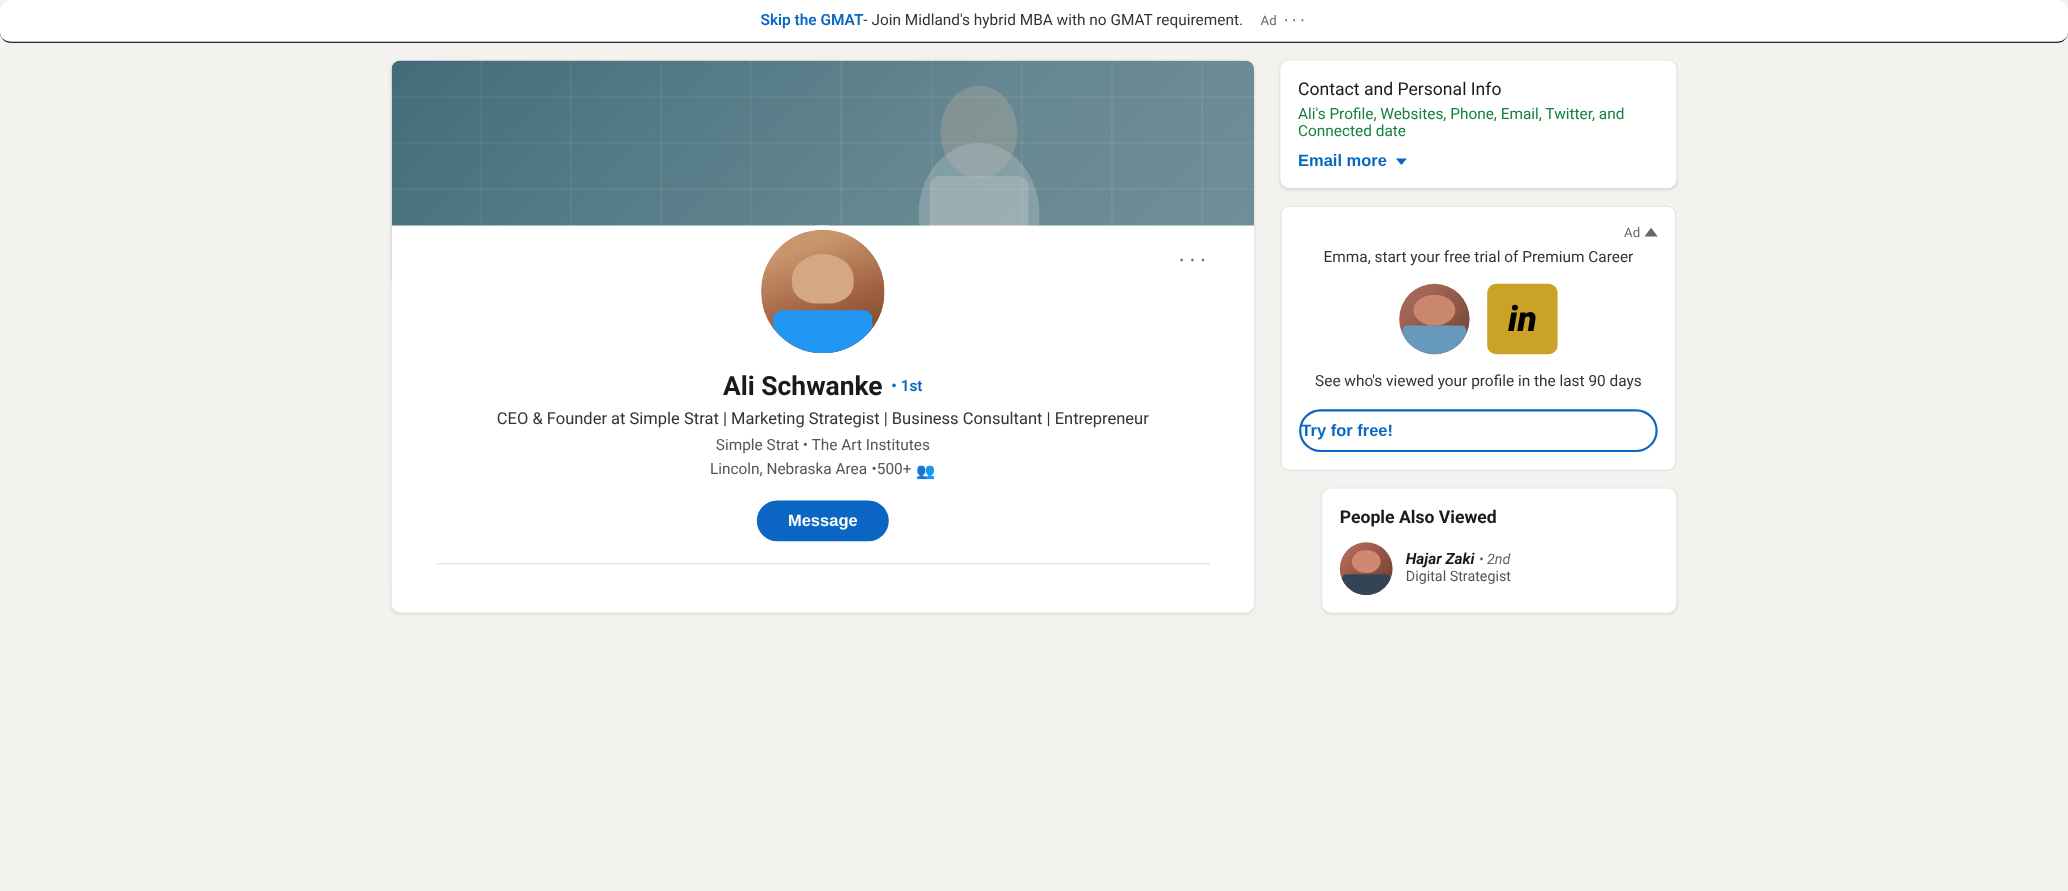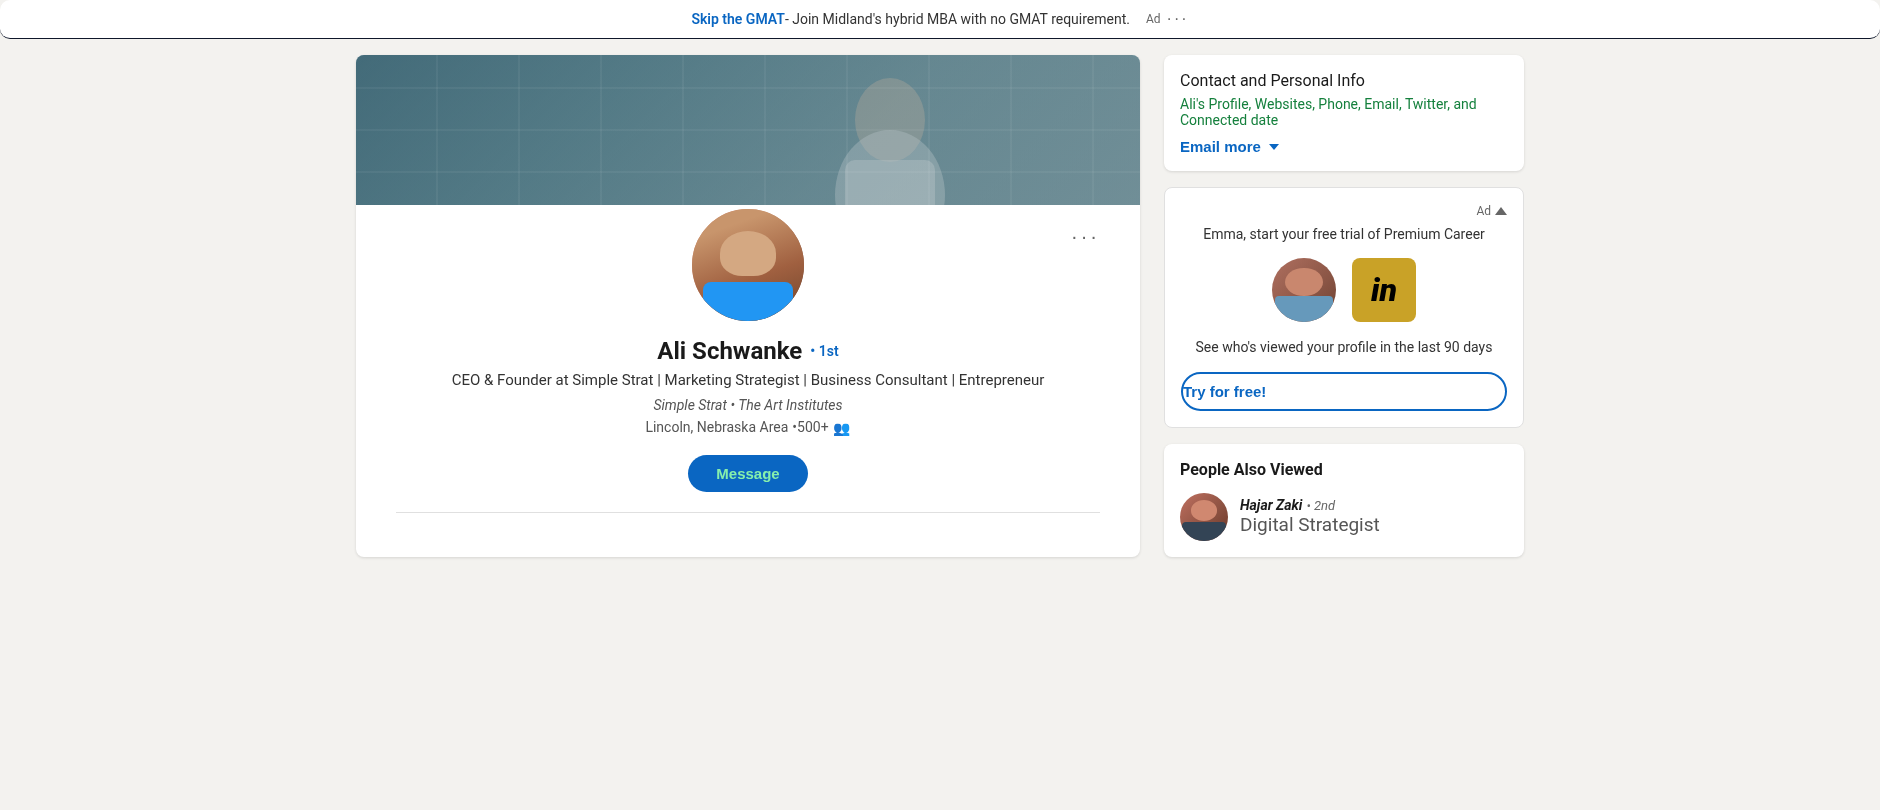--- a/index.html
+++ b/index.html
@@ -200,21 +200,20 @@
       text-align: center;
       max-width: 600px;
       margin: 0 auto 8px;
     }
 
     .profile-companies {
       font-size: 14px;
       color: #555;
       text-align: center;
       margin-bottom: 6px;
-      font-style: italic;
     }
 
     .profile-location {
       font-size: 14px;
       color: #555;
       text-align: center;
       display: flex;
       align-items: center;
       justify-content: center;
       gap: 4px;
@@ -235,21 +234,21 @@
     
     .action-buttons {
       display: flex;
       justify-content: center;
       gap: 12px;
       margin-top: 16px;
     }
 
     .btn-message {
       background: #0a66c2;
-      color: #86efac;
+      color: #ffffff;
       border: none;
       border-radius: 20px;
       padding: 10px 28px;
       font-size: 15px;
       font-weight: 600;
       cursor: pointer;
     }
 
     
     .profile-divider {
@@ -416,20 +415,21 @@
       cursor: pointer;
       text-align: left;
     }
 
     
     .people-viewed-card {
       background: #fff;
       border-radius: 8px;
       padding: 16px;
       box-shadow: 0 1px 3px rgba(0,0,0,0.12);
+      margin-left: 38px;
     }
 
     .people-viewed-title {
       font-size: 16px;
       font-weight: 700;
       color: #1a1a1a;
       margin-bottom: 14px;
     }
 
     .person-item {
@@ -477,21 +477,21 @@
     .person-name {
       font-size: 14px;
       font-weight: 700;
       color: #1a1a1a;
     }
     .person-degree {
       font-size: 13px;
       color: #666;
     }
     .person-title {
-      font-size: 19px;
+      font-size: 13px;
       color: #555;
     }
   </style>
 </head>
 <body>
 
 <div class="top-ad-bar">
   <a class="skip-link">Skip the GMAT</a>
   <span> - Join Midland's hybrid MBA with no GMAT requirement.</span>
   <span class="ad-label">Ad</span>

